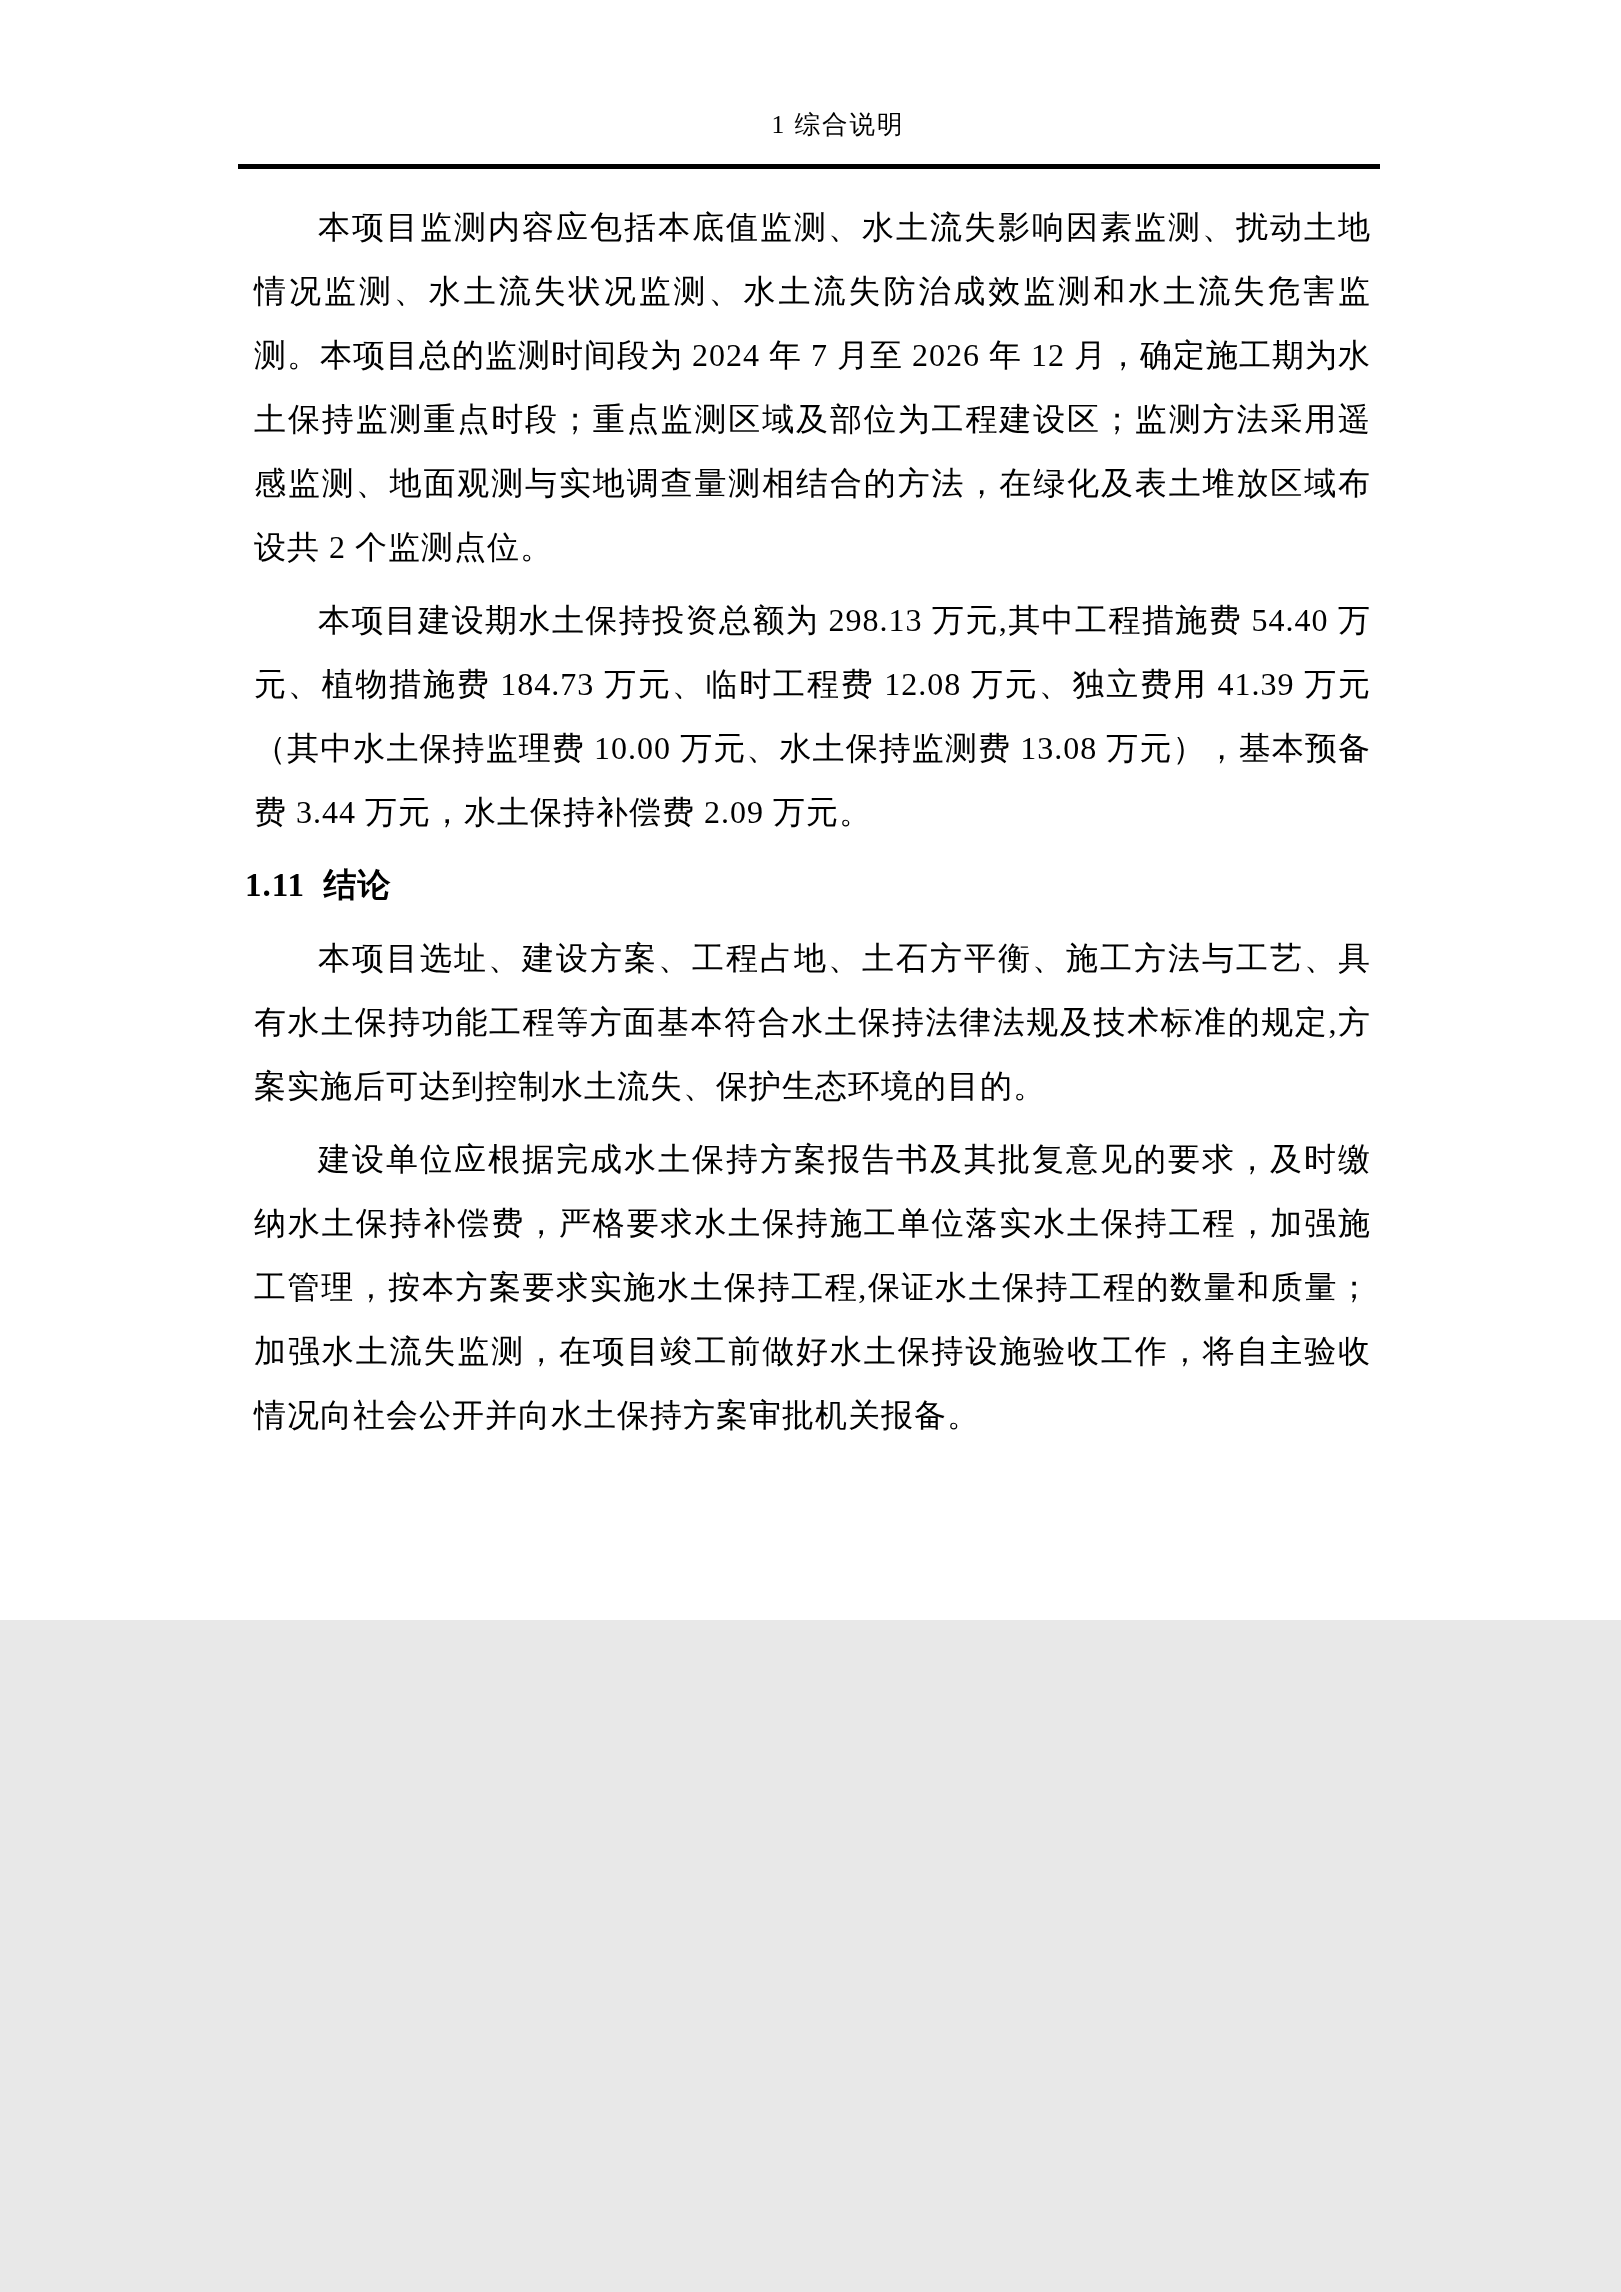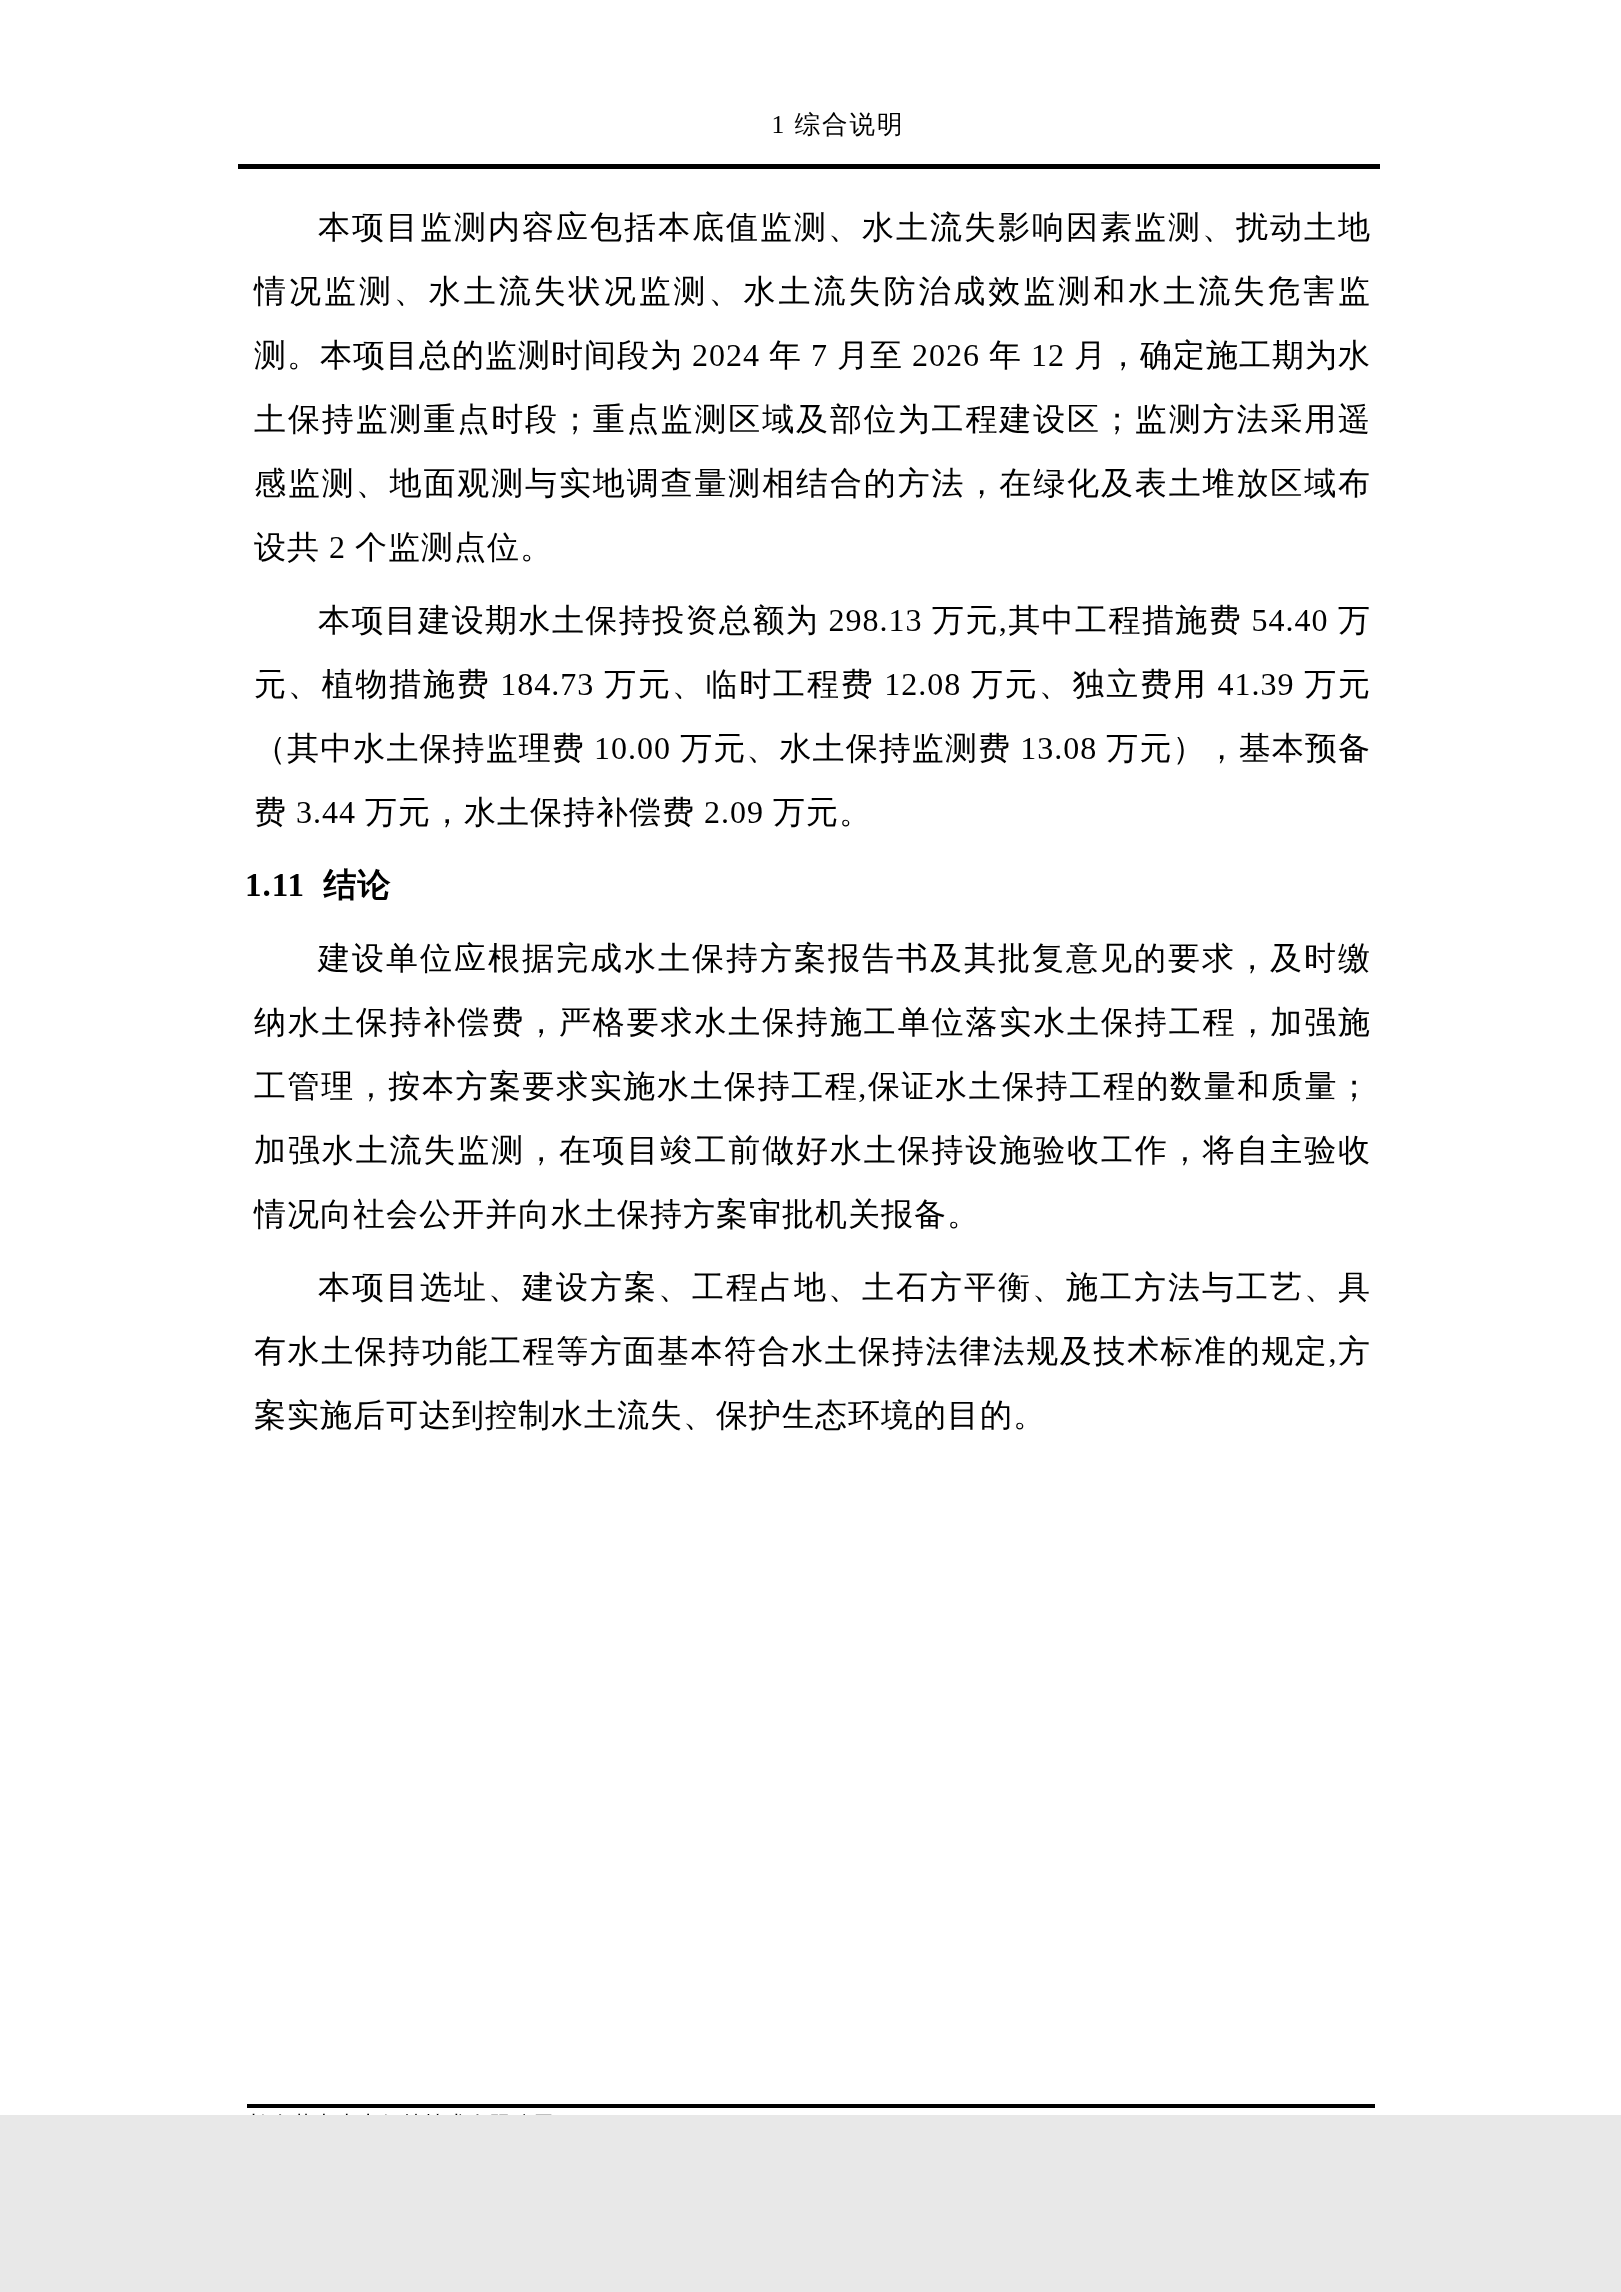--- a/index.html
+++ b/index.html
@@ -1,18 +1,18 @@
 <!DOCTYPE html>
 <html><head>
 <meta charset="utf-8">
 <style>
   html,body{margin:0;padding:0;background:#e8e8e8;}
   .page{
     position:relative;
-    width:1621px;height:2115px;
+    width:1621px;height:1620px;
     background:#ffffff;
     margin:0 auto;
     font-family:"Liberation Serif","DejaVu Serif",serif;
     color:#000;
     overflow:hidden;
   }
   .header-title{
     position:absolute;top:108px;left:289px;width:1098px;
     text-align:center;font-size:25.5px;line-height:33px;
     letter-spacing:2px;
@@ -63,22 +63,22 @@
 <div class="page">
 
   <div class="header-title">1 综合说明</div>
 
   <div class="header-rule"></div>
 
   <div class="content" id="content">
       <p class="para">本项目监测内容应包括本底值监测、水土流失影响因素监测、扰动土地情况监测、水土流失状况监测、水土流失防治成效监测和水土流失危害监测。本项目总的监测时间段为 2024 年 7 月至 2026 年 12 月，确定施工期为水土保持监测重点时段；重点监测区域及部位为工程建设区；监测方法采用遥感监测、地面观测与实地调查量测相结合的方法，在绿化及表土堆放区域布设共 2 个监测点位。</p>
       <p class="para">本项目建设期水土保持投资总额为 298.13 万元,其中工程措施费 54.40 万元、植物措施费 184.73 万元、临时工程费 12.08 万元、独立费用 41.39 万元（其中水土保持监理费 10.00 万元、水土保持监测费 13.08 万元），基本预备费 3.44 万元，水土保持补偿费 2.09 万元。</p>
       <h2 class="section-heading">1.11  结论</h2>
+      <p class="para">本项目选址、建设方案、工程占地、土石方平衡、施工方法与工艺、具有水土保持功能工程等方面基本符合水土保持法律法规及技术标准的规定,方案实施后可达到控制水土流失、保护生态环境的目的。</p>
       <p class="para">建设单位应根据完成水土保持方案报告书及其批复意见的要求，及时缴纳水土保持补偿费，严格要求水土保持施工单位落实水土保持工程，加强施工管理，按本方案要求实施水土保持工程,保证水土保持工程的数量和质量；加强水土流失监测，在项目竣工前做好水土保持设施验收工作，将自主验收情况向社会公开并向水土保持方案审批机关报备。</p>
-      <p class="para">本项目选址、建设方案、工程占地、土石方平衡、施工方法与工艺、具有水土保持功能工程等方面基本符合水土保持法律法规及技术标准的规定,方案实施后可达到控制水土流失、保护生态环境的目的。</p>
     </div>
 
   <div class="footer-rule"></div>
 
   <div class="footer-company">长春茂丰水土保持技术有限公司</div>
 
   <div class="footer-page">7</div>
 
 </div>
 

